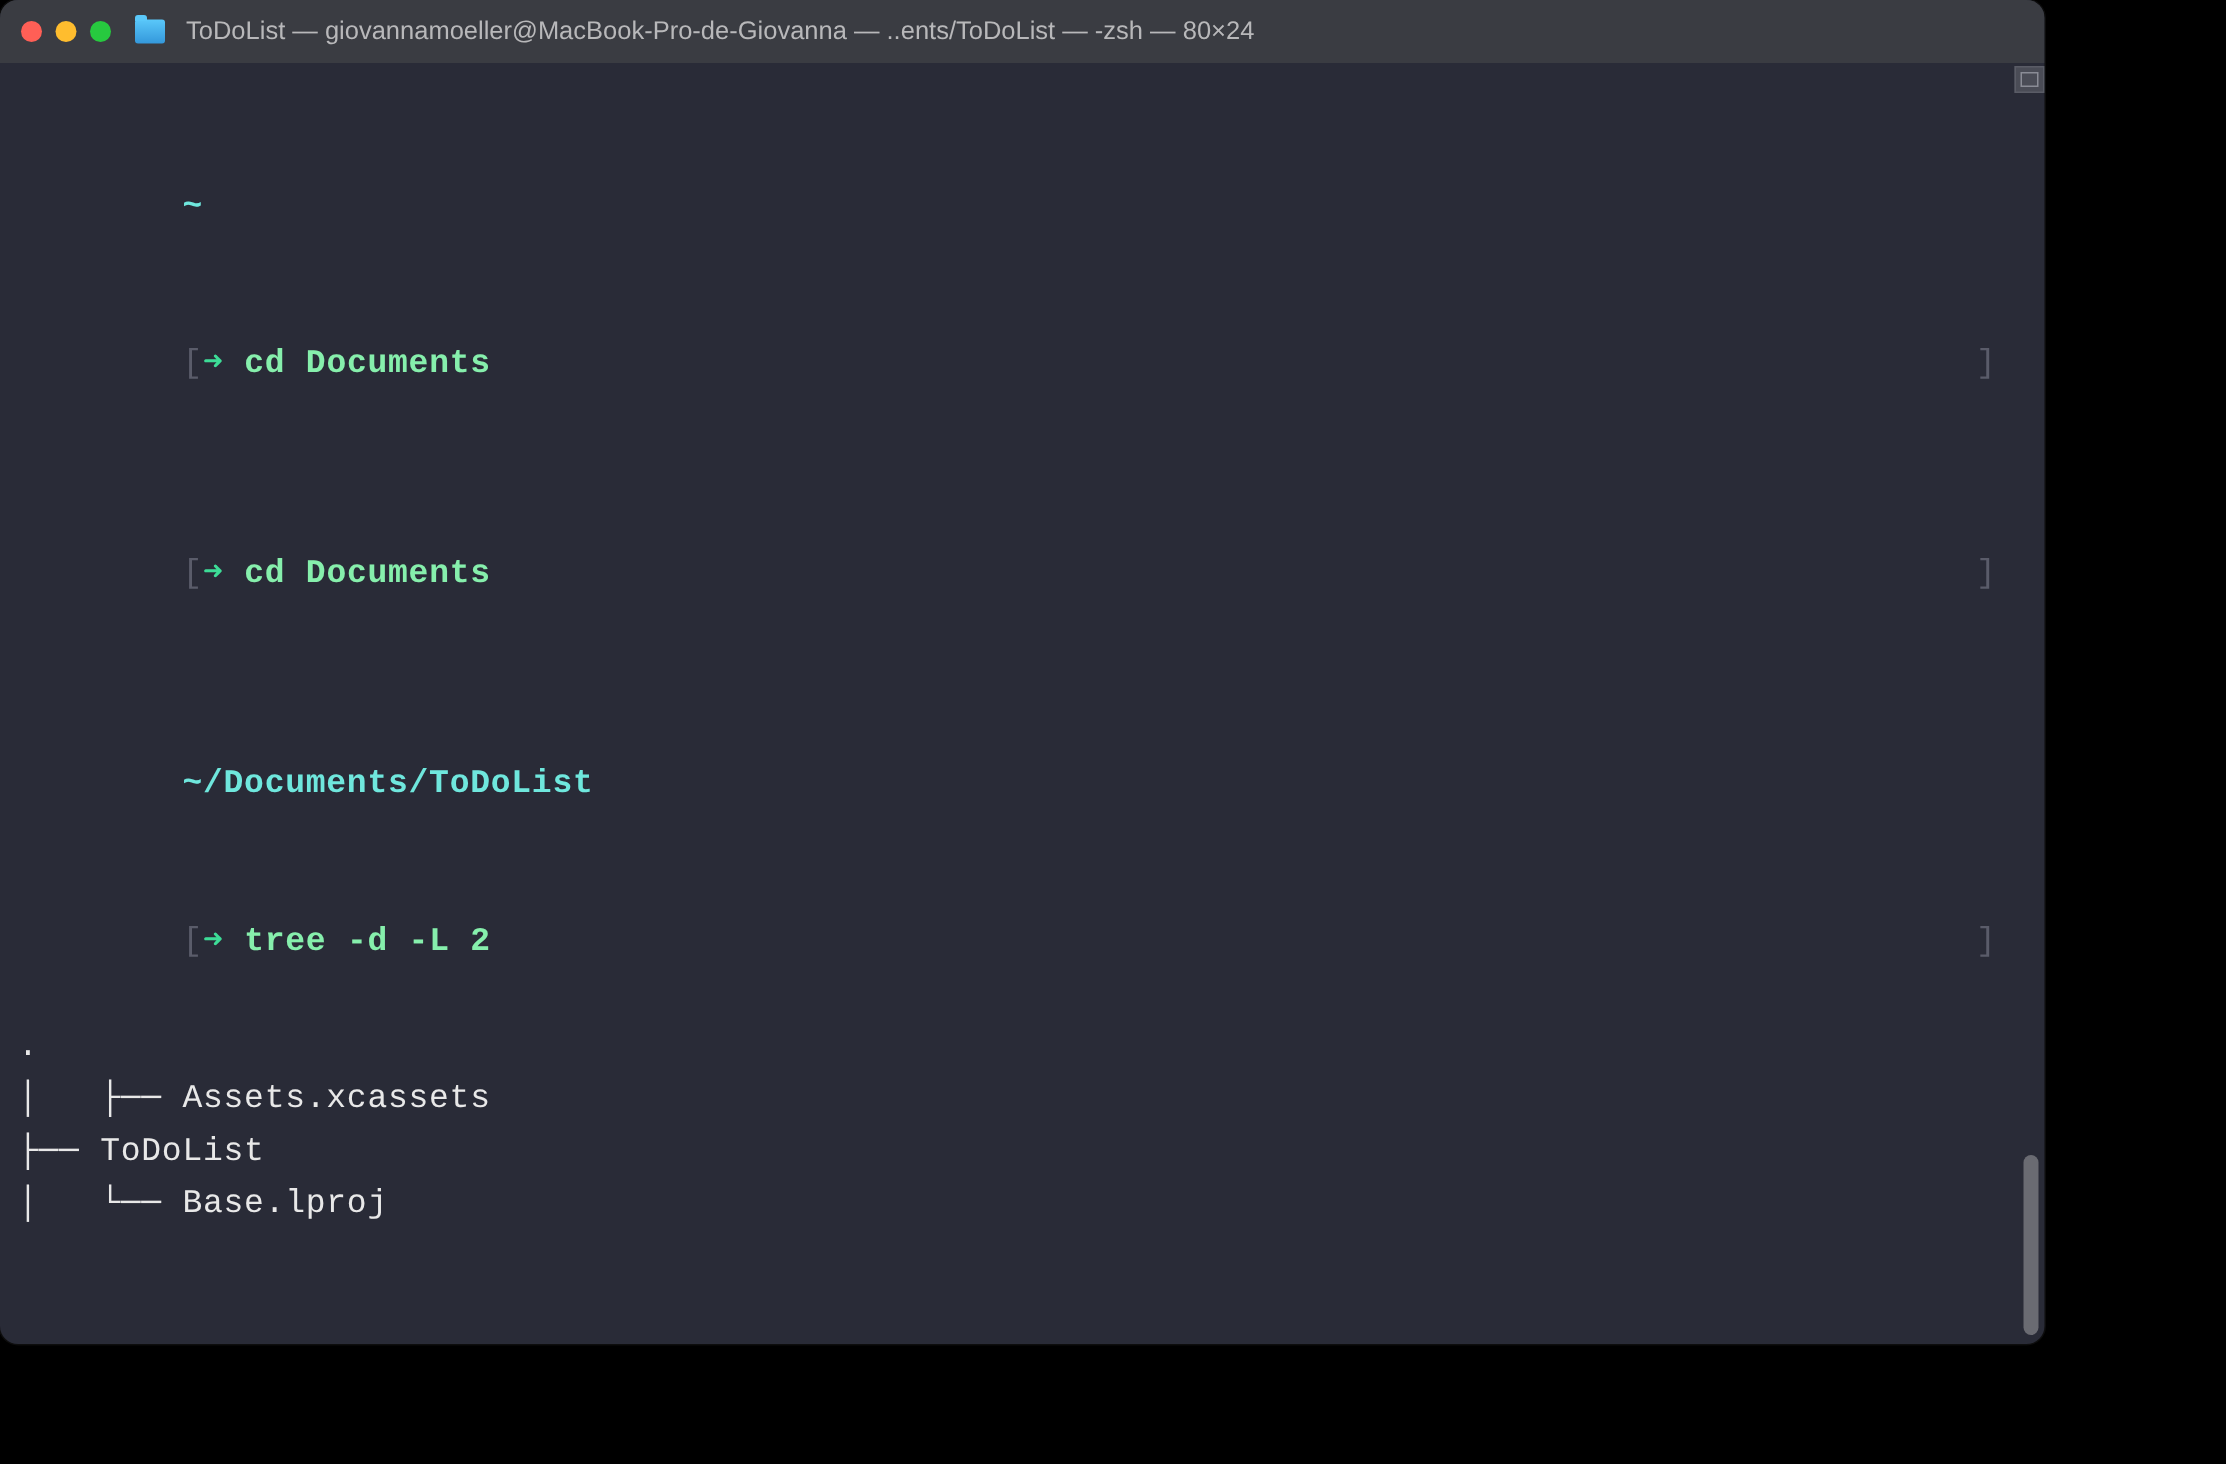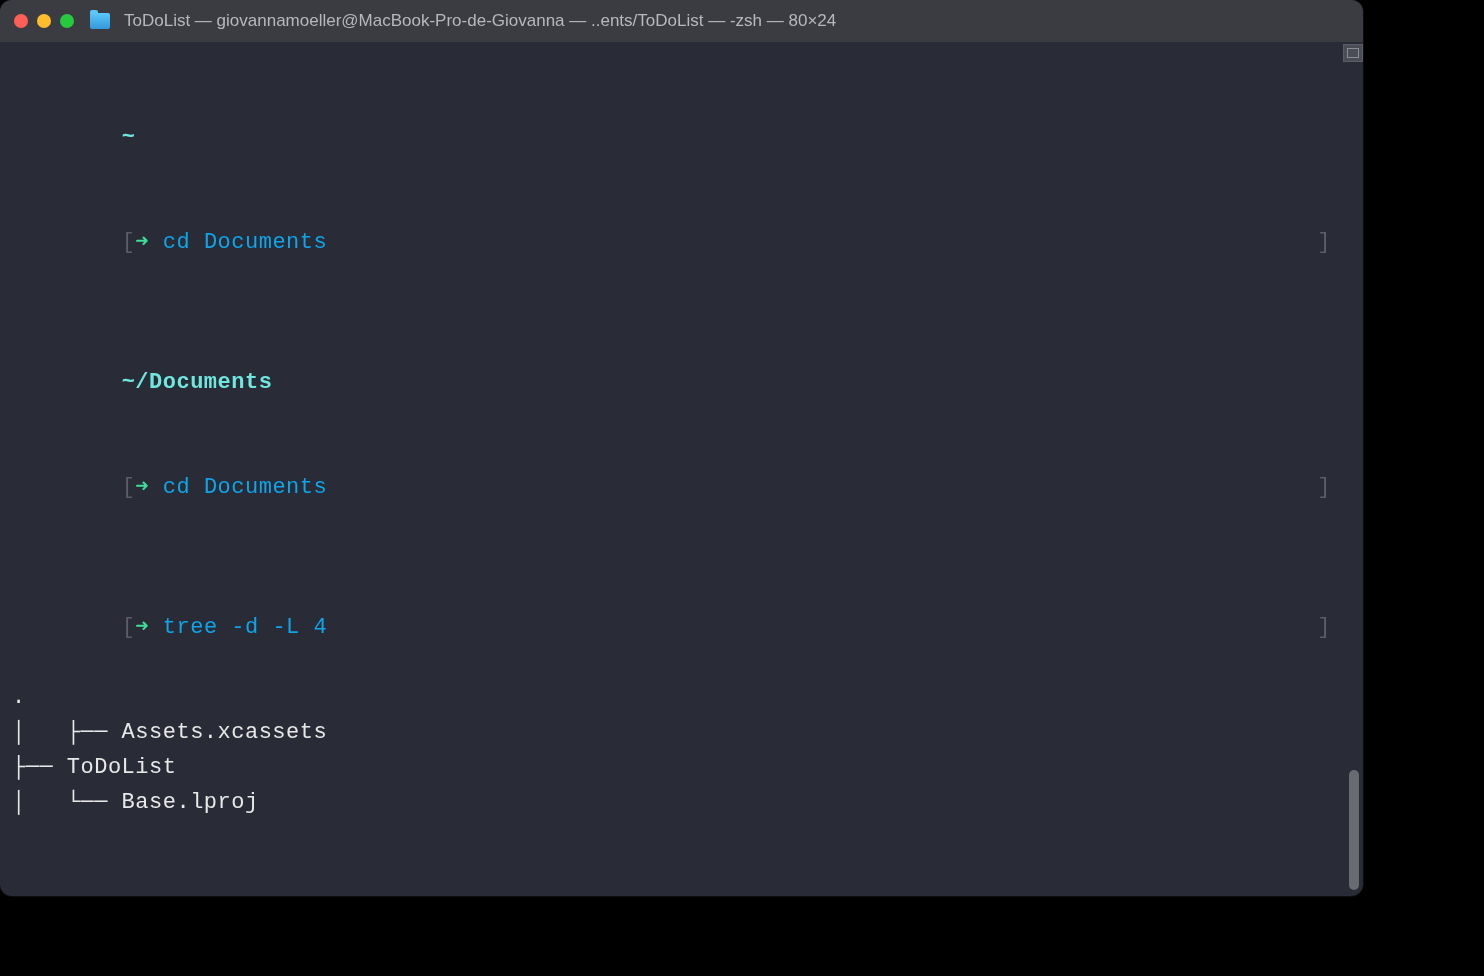--- a/index.html
+++ b/index.html
@@ -127,21 +127,22 @@
     
     .arrow {
       color: #3ddc97;
     }
     
     .bracket {
       color: #5a5c6a;
     }
     
     .cmd {
-      color: #0ea5e9;
+      color: #86efac;
+      font-weight: bold;
     }
     
     .tree-output {
       color: #e8e8e8;
     }
     
     .blank {
       height: 35px;
     }
     
@@ -181,31 +182,31 @@
 
       <div class="line right-bracket-wrap">
         <span class="prompt-path">~</span>
       </div>
       <div class="line right-bracket-wrap">
         <span class="bracket">[</span><span class="arrow">➜</span><span class="cmd"> </span><span class="cmd">cd Documents</span><span class="right-bracket">]</span>
       </div>
 
       <div class="blank"></div>
 
+      <div class="line right-bracket-wrap">
+        <span class="bracket">[</span><span class="arrow">➜</span><span class="cmd"> </span><span class="cmd">cd Documents</span><span class="right-bracket">]</span>
+      </div>
+
+      <div class="blank"></div>
+
       <div class="line">
-        <span class="prompt-path">~/Documents</span>
-      </div>
-      <div class="line right-bracket-wrap">
-        <span class="bracket">[</span><span class="arrow">➜</span><span class="cmd"> </span><span class="cmd">cd Documents</span><span class="right-bracket">]</span>
-      </div>
-
-      <div class="blank"></div>
-
-      <div class="line right-bracket-wrap">
-        <span class="bracket">[</span><span class="arrow">➜</span><span class="cmd"> </span><span class="cmd">tree -d -L 4</span><span class="right-bracket">]</span>
+        <span class="prompt-path">~/Documents/ToDoList</span>
+      </div>
+      <div class="line right-bracket-wrap">
+        <span class="bracket">[</span><span class="arrow">➜</span><span class="cmd"> </span><span class="cmd">tree -d -L 2</span><span class="right-bracket">]</span>
       </div>
 
       <div class="line tree-output">.</div>
       <div class="line tree-output">│   ├── Assets.xcassets</div>
       <div class="line tree-output">├── ToDoList</div>
       <div class="line tree-output">│   └── Base.lproj</div>
 
     </div>
   </div>
 

